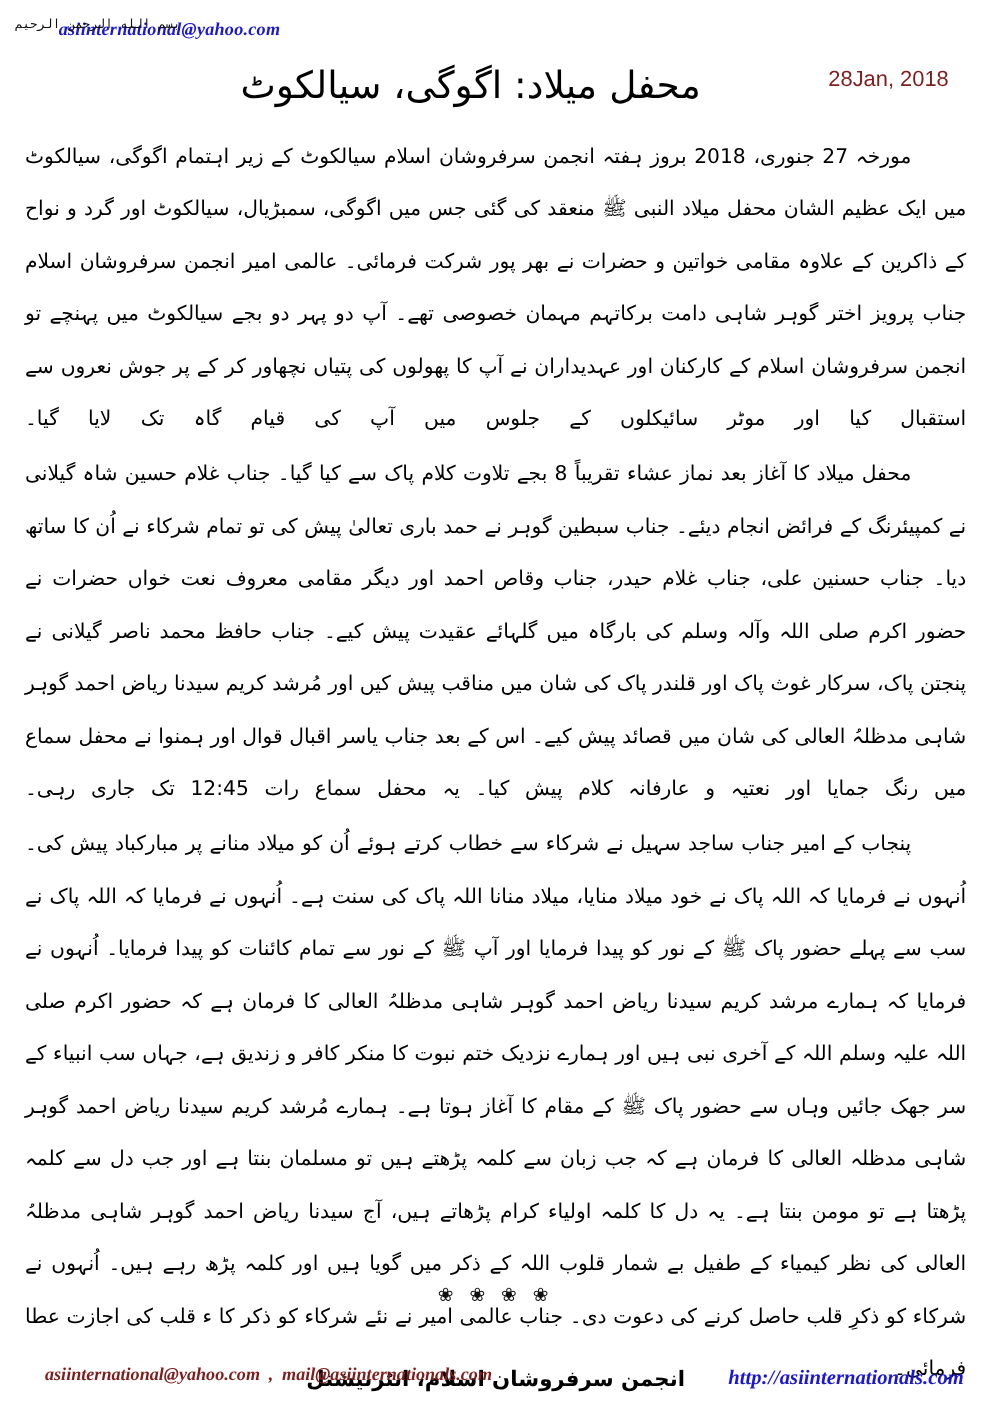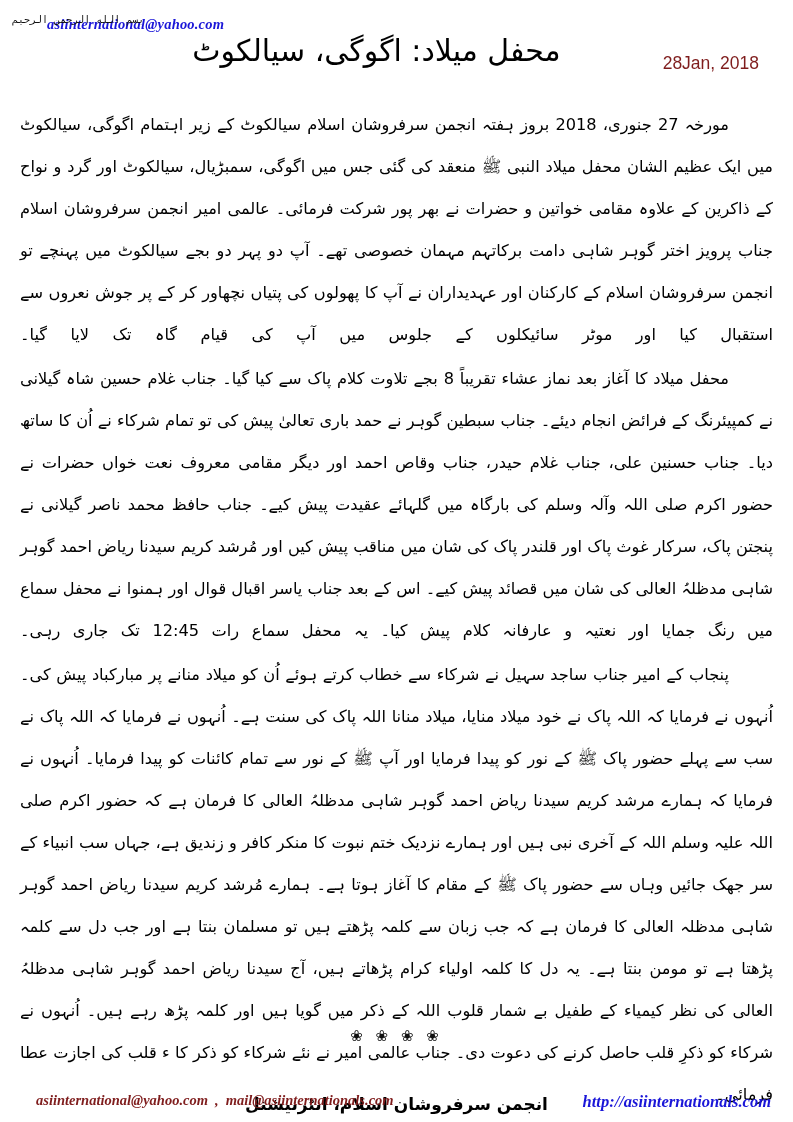--- a/index.html
+++ b/index.html
@@ -59,21 +59,21 @@
     top: 41px;
     right: 22px;
     direction: ltr;
     font-family: "Liberation Sans", sans-serif;
     font-size: 17.5px;
     color: #7f1d1d;
     white-space: nowrap;
   }
   .doc-title {
     position: absolute;
-    top: 16px;
+    top: 34px;
     left: 0;
     right: 0;
     text-align: center;
     direction: rtl;
     font-family: "DejaVu Sans", sans-serif;
     font-size: 30px;
     font-weight: 500;
     line-height: 1.5;
     color: #000000;
     padding-right: 40px;

